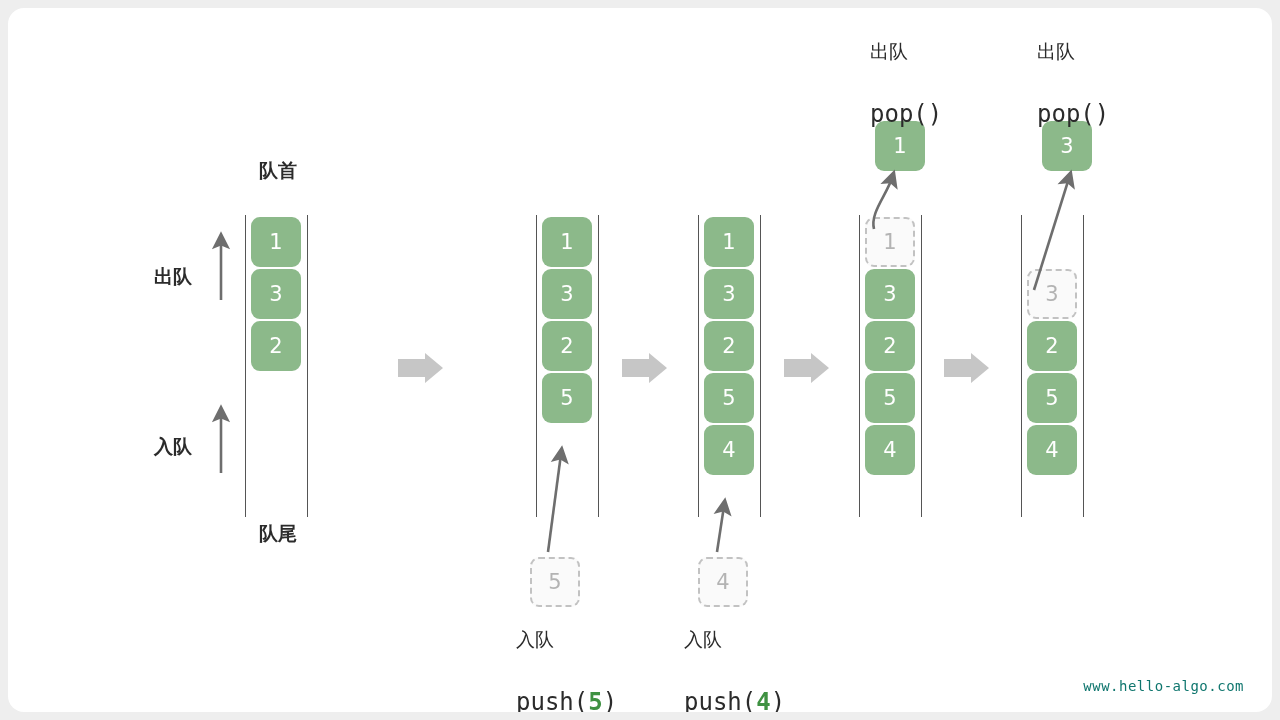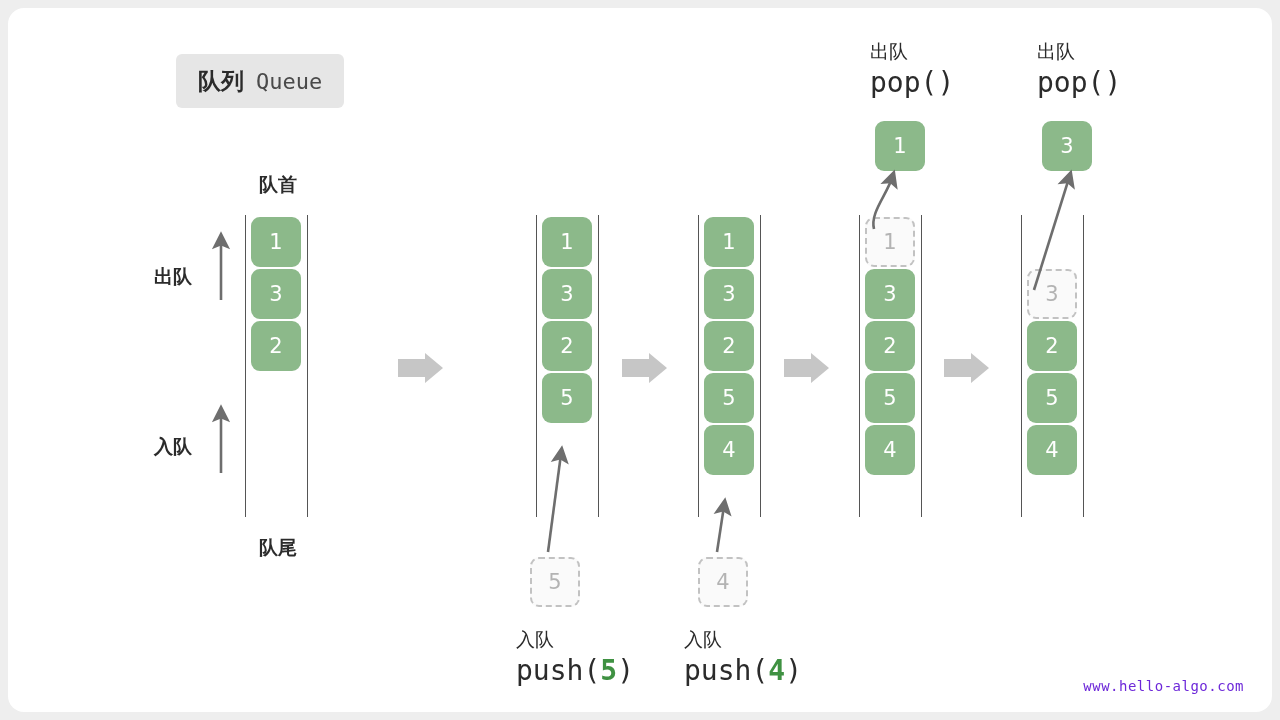--- a/index.html
+++ b/index.html
@@ -60,21 +60,20 @@
   .abs-text {
     position: absolute;
     white-space: nowrap;
     color: #2b2b2b;
   }
   .head-tail-label {
     font-size: 19px;
     font-weight: 700;
     color: #2b2b2b;
     text-align: center;
-    margin-top: 14px;
   }
   .side-label {
     font-size: 19px;
     font-weight: 700;
     color: #2b2b2b;
   }
   
   .queue-col {
     position: absolute;
     top: 207px;
@@ -142,55 +141,52 @@
   .op-caption .cn {
     display: block;
     font-size: 19px;
     font-weight: 400;
     color: #2b2b2b;
     font-family: "DejaVu Sans", "Liberation Sans", sans-serif;
     line-height: 1.25;
   }
   .op-caption .code {
     display: block;
-    font-size: 28px;
+    font-size: 24px;
     color: #2b2b2b;
     font-family: "DejaVu Sans Mono", "Liberation Mono", monospace;
     line-height: 1.35;
+    margin-top: 34px;
   }
   .op-caption .code .arg { color: #3f9142; font-weight: 700; }
   
   #overlay {
     position: absolute;
     left: 0; top: 0;
     width: 1264px;
     height: 704px;
     pointer-events: none;
   }
   
   #watermark {
     position: absolute;
     right: 28px;
     bottom: 18px;
     font-size: 14px;
-    color: #6d28d9;
+    color: #0f766e;
     font-family: "DejaVu Sans Mono", "Liberation Mono", monospace;
     letter-spacing: 0.5px;
   }
 </style>
 </head>
 <body>
 
 <div id="canvas">
   <div id="card">
 
-    <div id="title-badge">
-      <span class="cn">队列</span>
-      <span class="en">Queue</span>
-    </div>
 
     <div class="abs-text head-tail-label" style="left:200px; top:150px; width:140px;">队首</div>
     <div class="abs-text head-tail-label" style="left:200px; top:513px; width:140px;">队尾</div>
 
     <div class="abs-text side-label" style="left:146px; top:256px;">出队</div>
     <div class="abs-text side-label" style="left:146px; top:426px;">入队</div>
 
     <div id="columns-host">
         <div class="queue-col" style="left: 237px;">
           <div class="rail left"></div>

